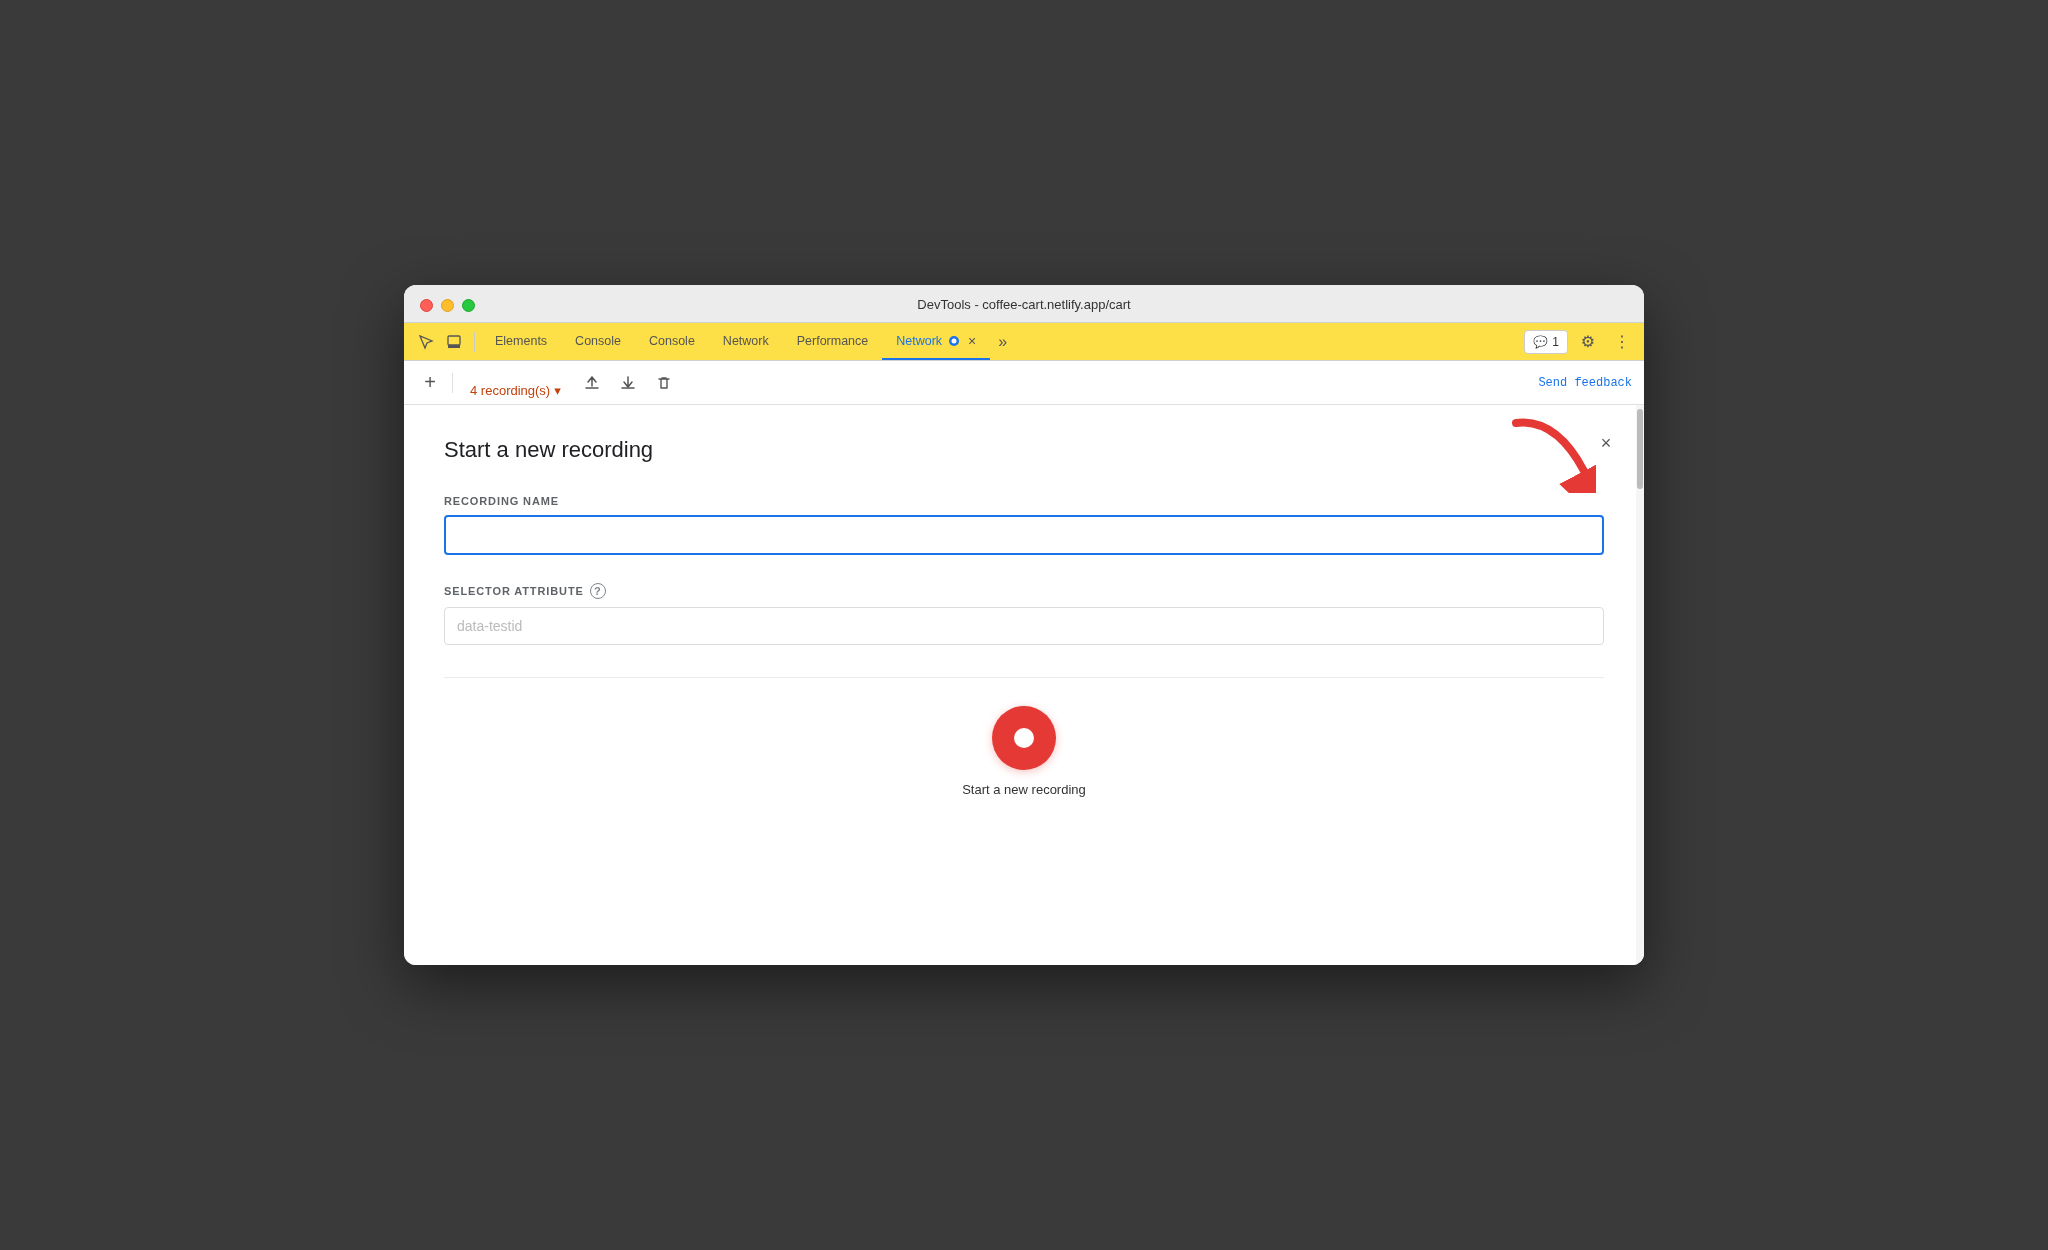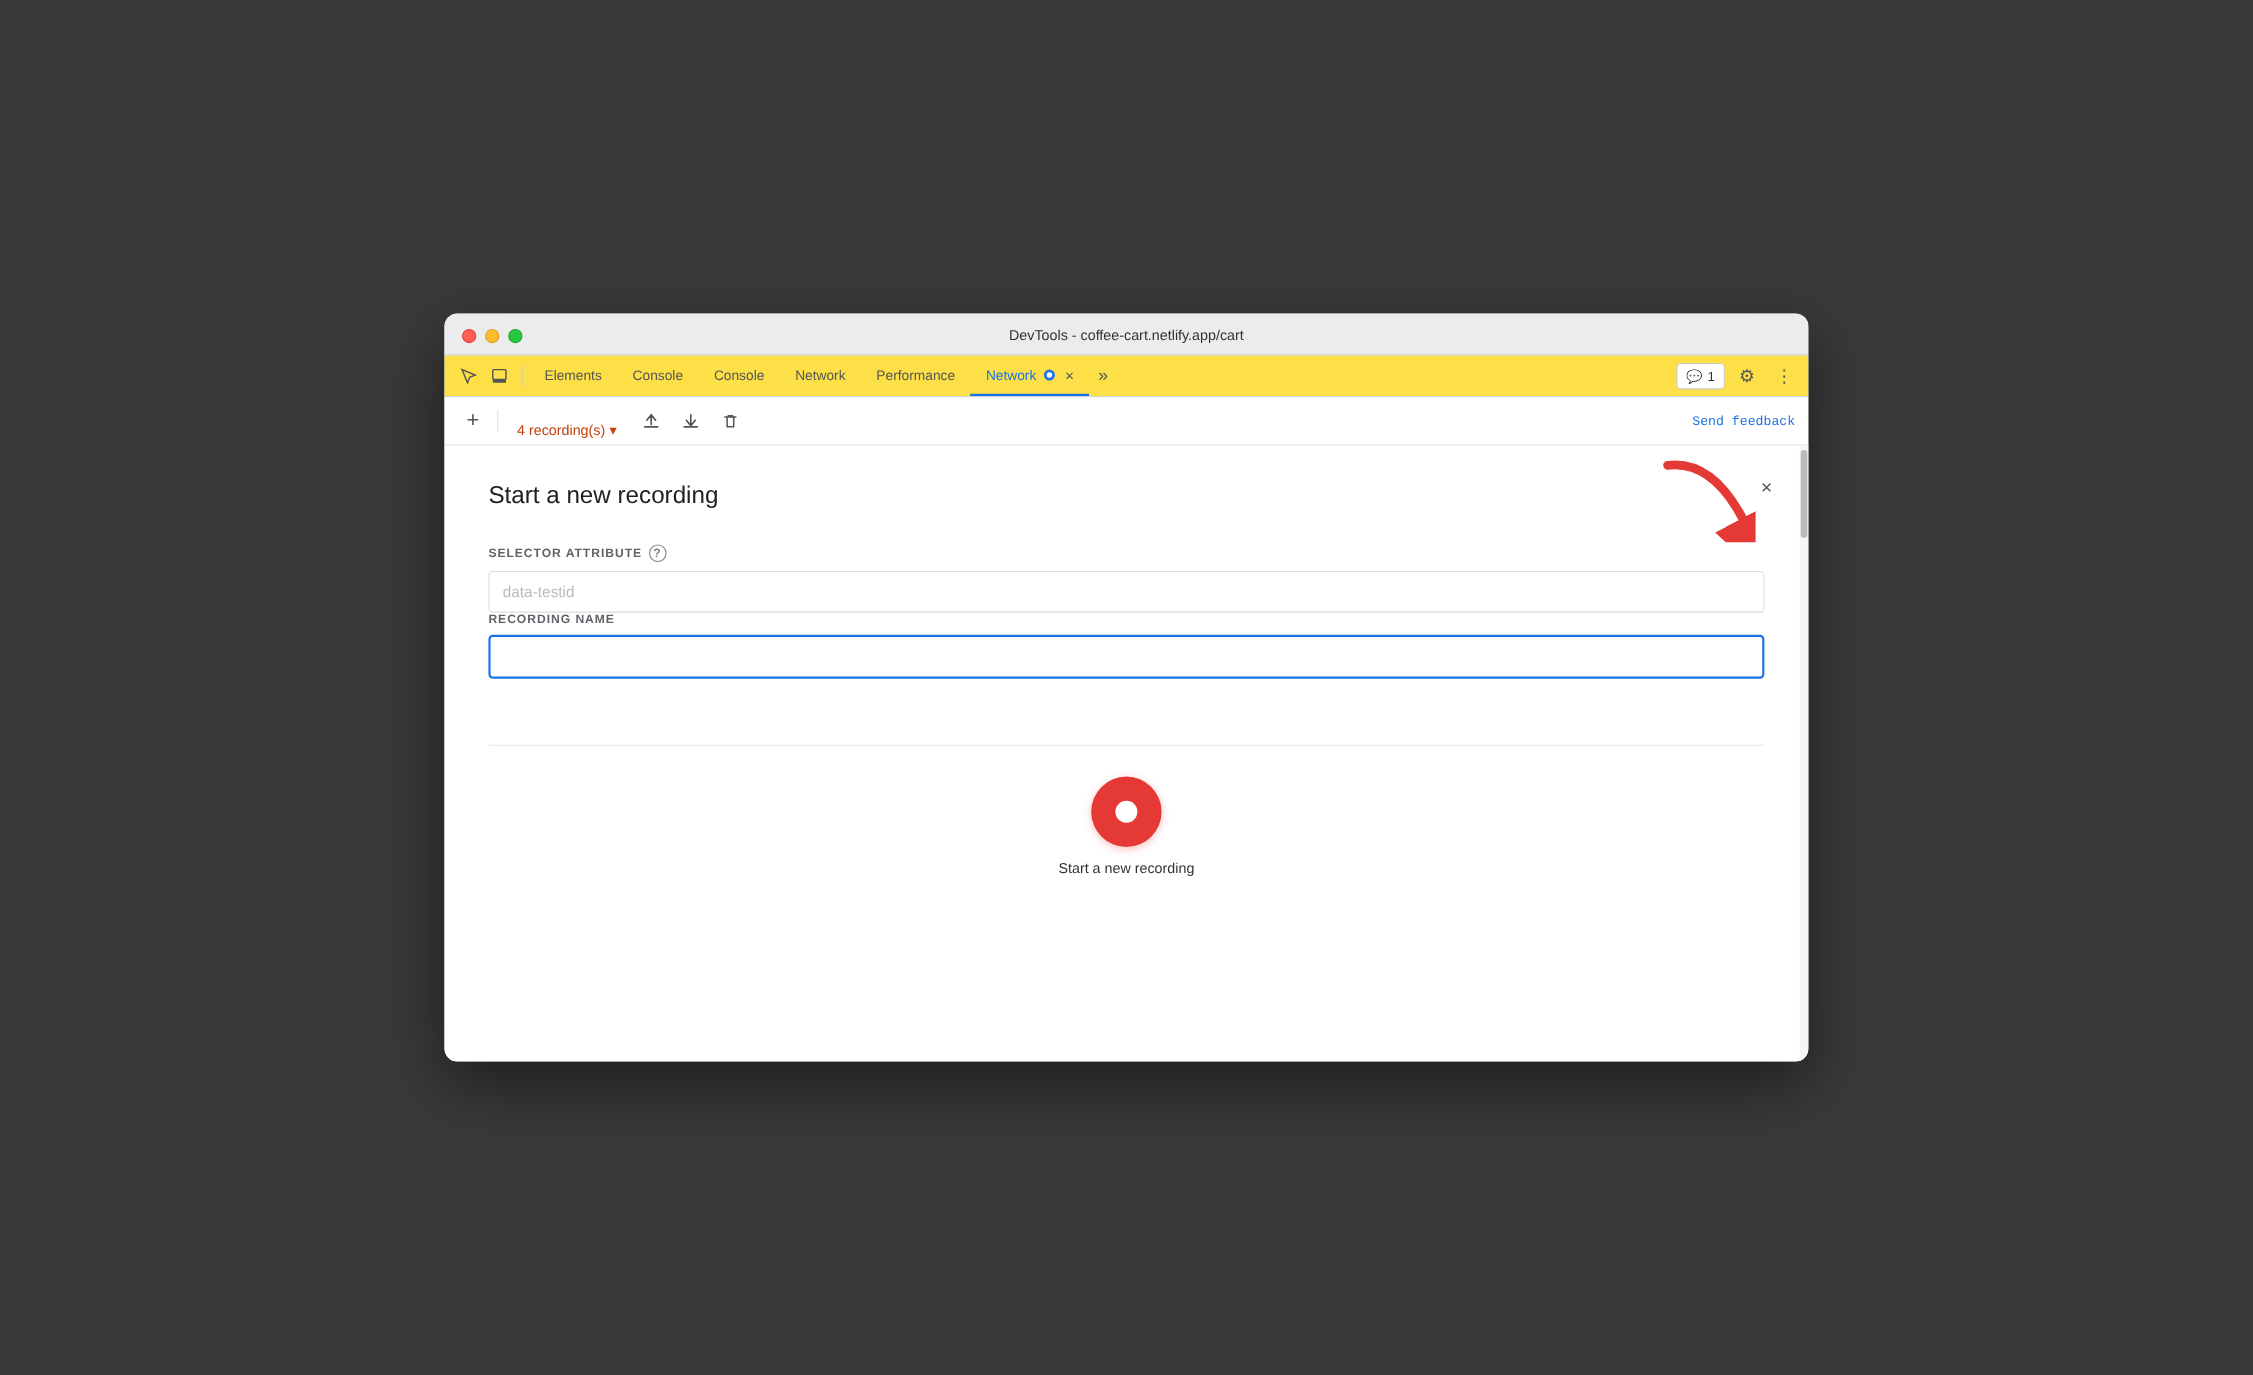--- a/index.html
+++ b/index.html
@@ -469,31 +469,31 @@
       </div>
 
       <div class="close-panel-btn">
         <span>×</span>
       </div>
 
       <h2 class="panel-title">Start a new recording</h2>
 
       <div>
         <div class="field-label">
+          <span>RECORDING NAME</span>
+        </div>
+        <input type="text" class="recording-name-input" autofocus="" placeholder="" style="">
+      </div>
+
+      <div>
+        <div class="field-label">
           <span>SELECTOR ATTRIBUTE</span>
           <span class="help-icon">?</span>
         </div>
         <input type="text" class="selector-attr-input" placeholder="data-testid" style="">
-      </div>
-
-      <div>
-        <div class="field-label">
-          <span>RECORDING NAME</span>
-        </div>
-        <input type="text" class="recording-name-input" autofocus="" placeholder="" style="">
       </div>
 
       <hr class="section-divider">
 
       <div class="record-action-area">
         <div class="record-circle-btn">
           <div class="record-inner-dot"></div>
         </div>
         <span class="record-label">Start a new recording</span>
       </div>

